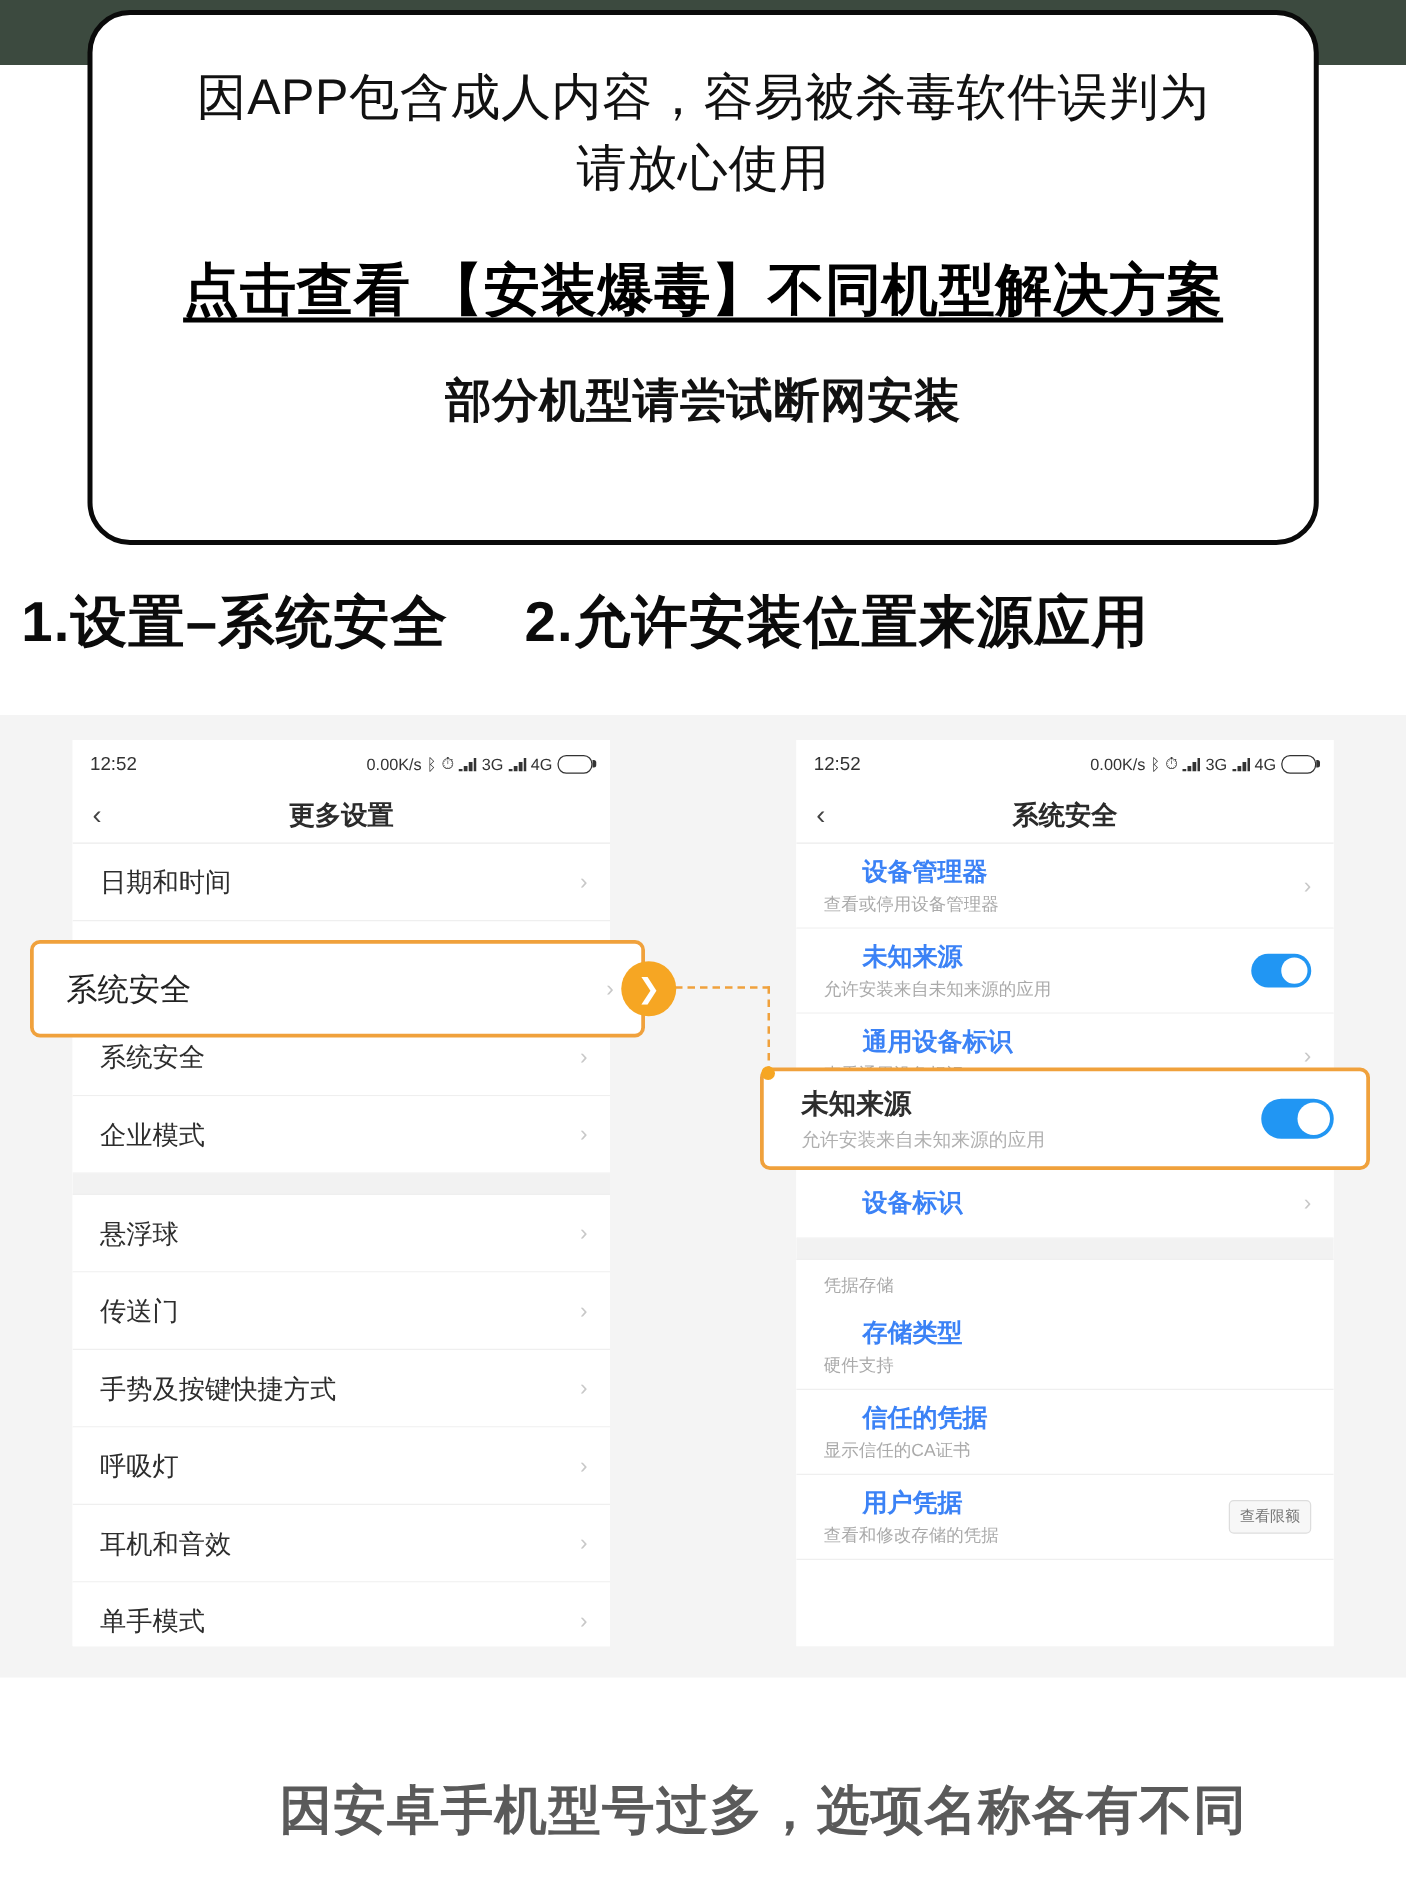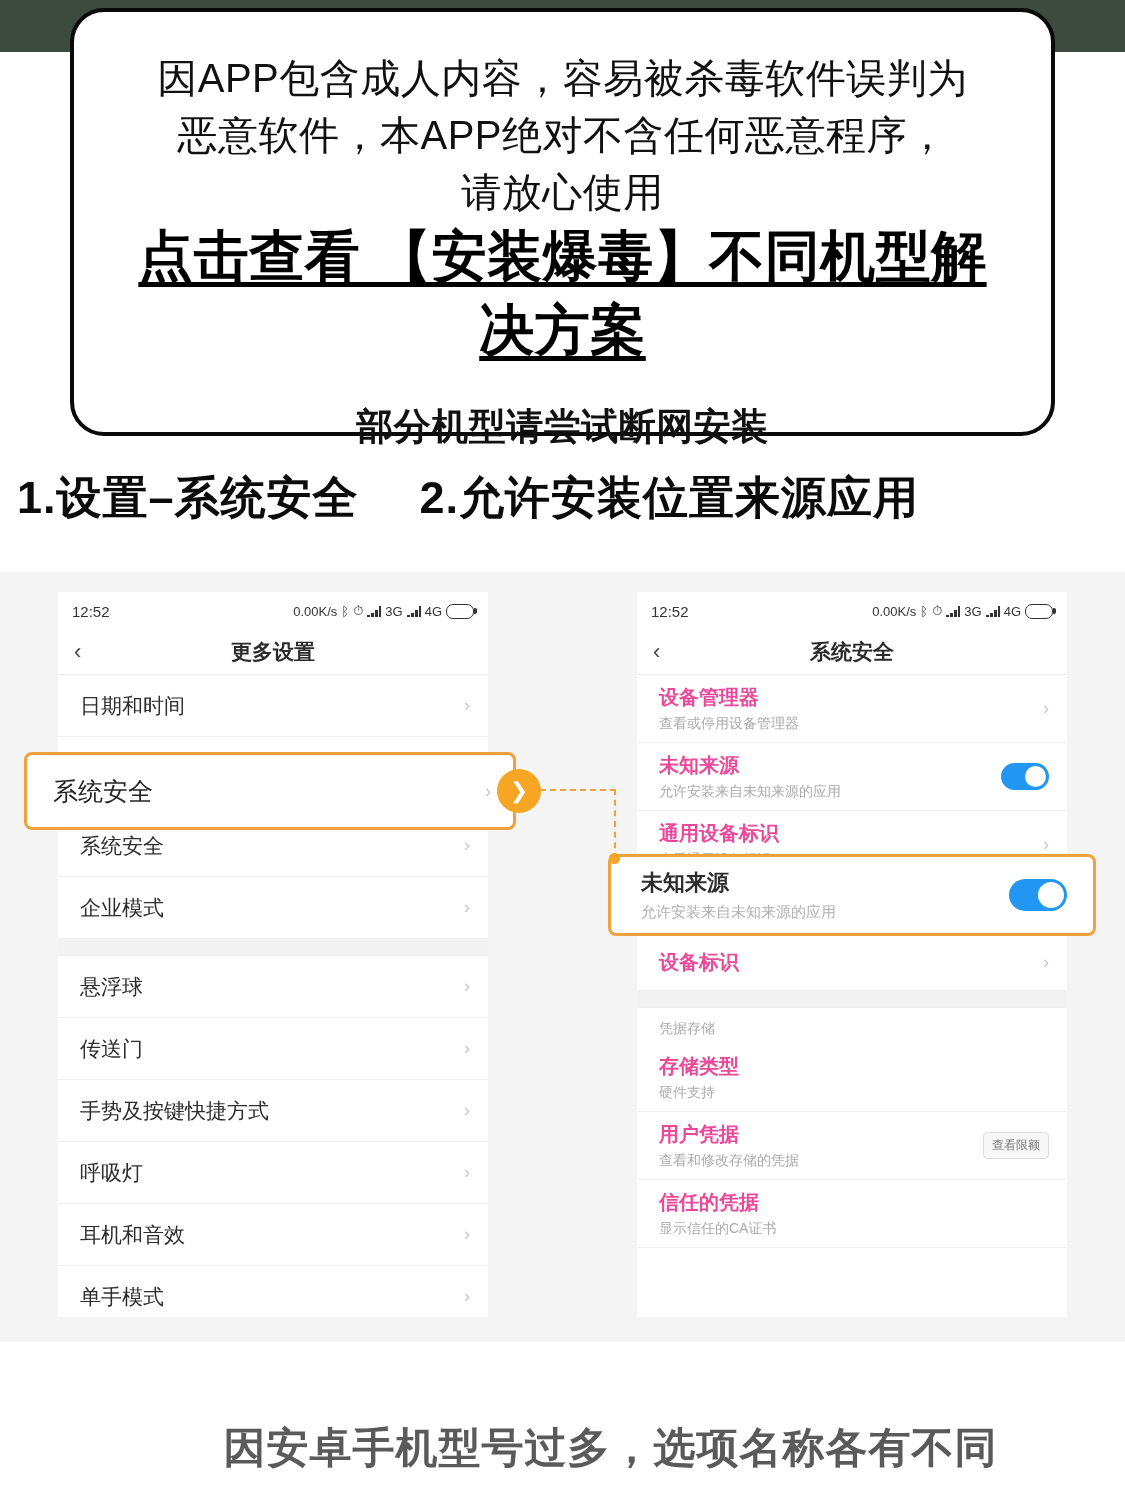--- a/index.html
+++ b/index.html
@@ -43,21 +43,22 @@
     text-align: center;
   }
   .notice-line {
     font-size: 40px;
     line-height: 1.42;
     color: #111111;
     letter-spacing: 0.5px;
   }
   .notice-link {
     display: block;
-    font-size: 55px;
+    margin-top: 38px;
+    font-size: 45px;
     font-weight: bold;
     color: #000000;
     text-decoration: underline;
     text-underline-offset: 7px;
     letter-spacing: 0.5px;
   }
   .notice-sub {
     margin-top: 34px;
     font-size: 37px;
     font-weight: bold;
@@ -198,21 +199,22 @@
     display: flex;
     align-items: center;
     justify-content: space-between;
     background: #ffffff;
     box-sizing: border-box;
     min-height: 56px;
   }
   .row2 .texts .t1 {
     font-size: 20px;
     font-weight: bold;
-    color: #ec4899;
+    color: #3b82f6;
+    margin-left: 31px;
   }
   .row2 .texts .t2 {
     font-size: 14px;
     color: #aaaaaa;
     margin-top: 4px;
   }
   .toggle {
     width: 48px; height: 27px;
     border-radius: 14px;
     background: #2196f3;
@@ -337,21 +339,20 @@
   }
 </style>
 </head>
 <body>
 
 <div class="top-strip"></div>
 <div class="page-bg"></div>
 
 <div class="notice-card">
   <div class="notice-line">因APP包含成人内容，容易被杀毒软件误判为</div>
-  <div class="notice-line">恶意软件，本APP绝对不含任何恶意程序，</div>
   <div class="notice-line">请放心使用</div>
   <a class="notice-link" href="#">点击查看 【安装爆毒】不同机型解决方案</a>
   <div class="notice-sub">部分机型请尝试断网安装</div>
 </div>
 
 <div class="steps-heading">
   <span>1.设置–系统安全</span>
   <span class="gap"></span>
   <span>2.允许安装位置来源应用</span>
 </div>
@@ -493,31 +494,31 @@
 
     <div class="row2">
       <span class="texts">
         <span class="t1" style="display:block">存储类型</span>
         <span class="t2" style="display:block">硬件支持</span>
       </span>
     </div>
 
     <div class="row2">
       <span class="texts">
+        <span class="t1" style="display:block">信任的凭据</span>
+        <span class="t2" style="display:block">显示信任的CA证书</span>
+      </span>
+    </div>
+
+    <div class="row2">
+      <span class="texts">
         <span class="t1" style="display:block">用户凭据</span>
         <span class="t2" style="display:block">查看和修改存储的凭据</span>
       </span>
       <span class="pill-btn">查看限额</span>
-    </div>
-
-    <div class="row2">
-      <span class="texts">
-        <span class="t1" style="display:block">信任的凭据</span>
-        <span class="t2" style="display:block">显示信任的CA证书</span>
-      </span>
     </div>
   </div>
 
   <div class="hl-right">
     <span class="texts">
       <span class="t1" style="display:block">未知来源</span>
       <span class="t2" style="display:block">允许安装来自未知来源的应用</span>
     </span>
     <span class="toggle"></span>
   </div>

